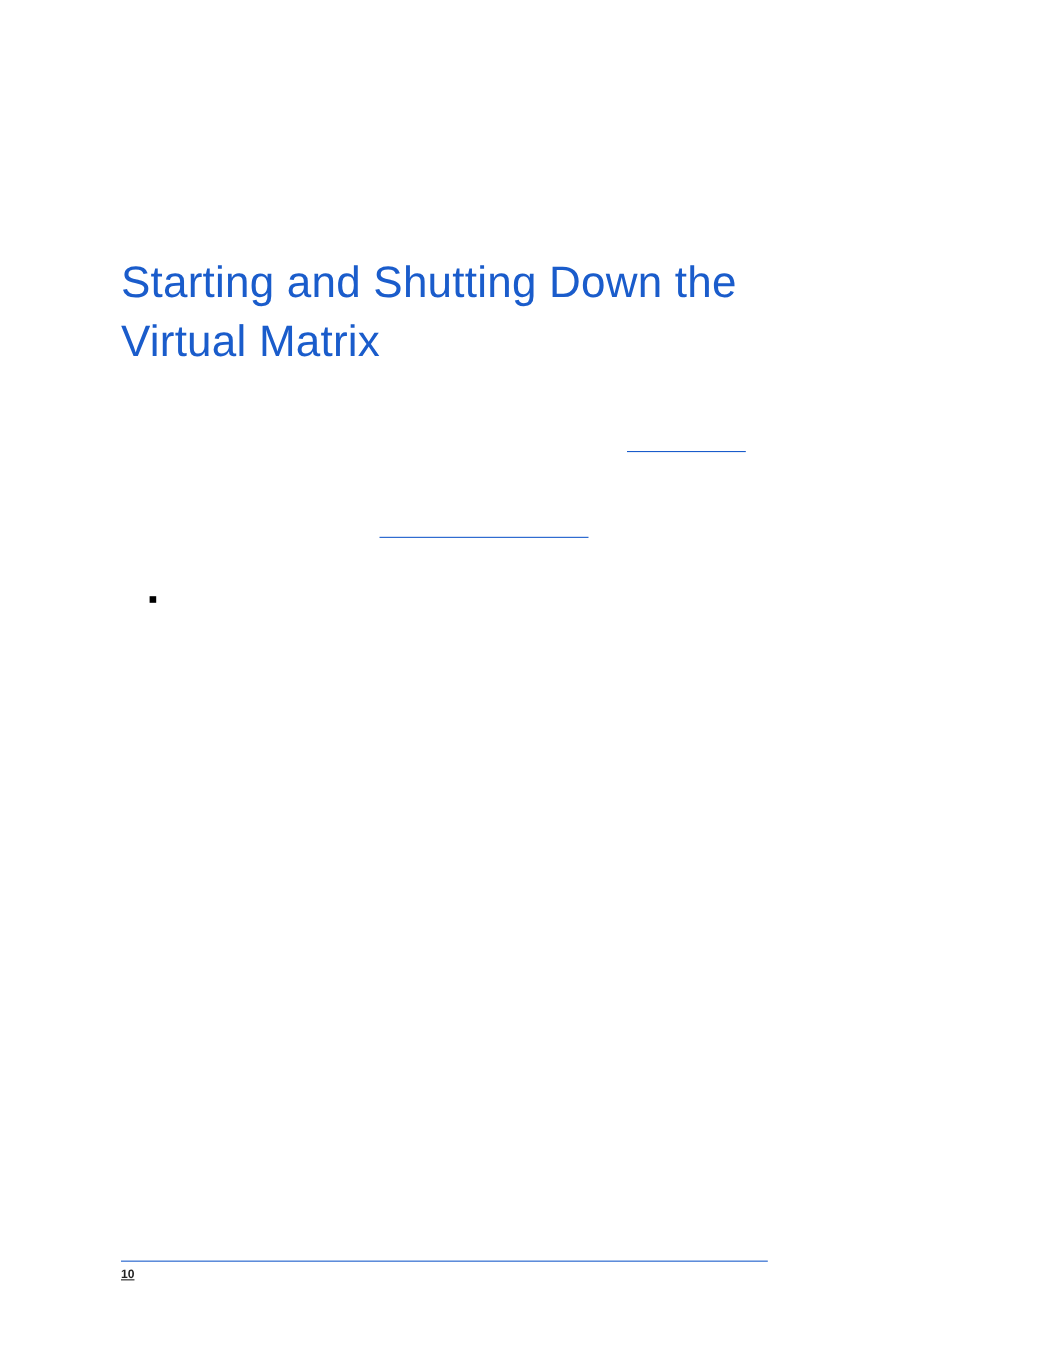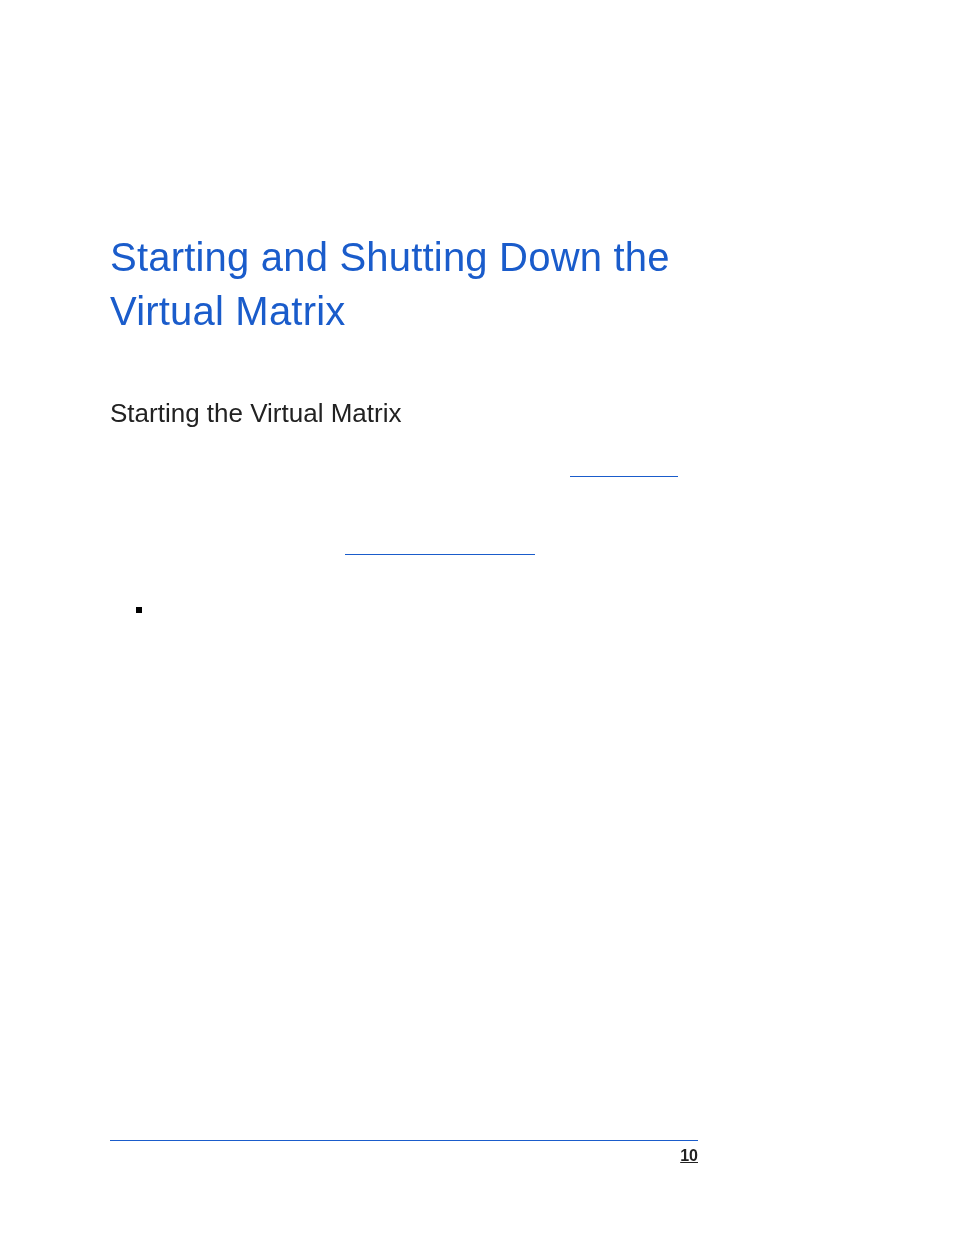--- a/index.html
+++ b/index.html
@@ -80,35 +80,33 @@
     margin-right: 14px;
     flex: 0 0 auto;
   }
   .footer {
     position: absolute;
     left: 110px;
     right: 100px;
     bottom: 70px;
     border-top: 1px solid #1a5ccb;
     padding-top: 6px;
-    text-align: right;
-    font-size: 16px;
+    font-size: 11px;
     font-weight: 700;
     color: #222;
     text-decoration: underline;
   }
 </style>
 </head>
 <body>
 
 <div class="page">
 
   <h1 class="chapter-title">Starting and Shutting Down the Virtual Matrix</h1>
 
-  <h2 class="section-title">Starting the Virtual Matrix</h2>
 
   <div class="link-row">
     <span class="link1-wrap">
       <a href="#" class="link link1"></a>
     </span>
   </div>
 
   <div class="link2-wrap">
     <span class="link2-pos">
       <a href="#" class="link link2"></a>

